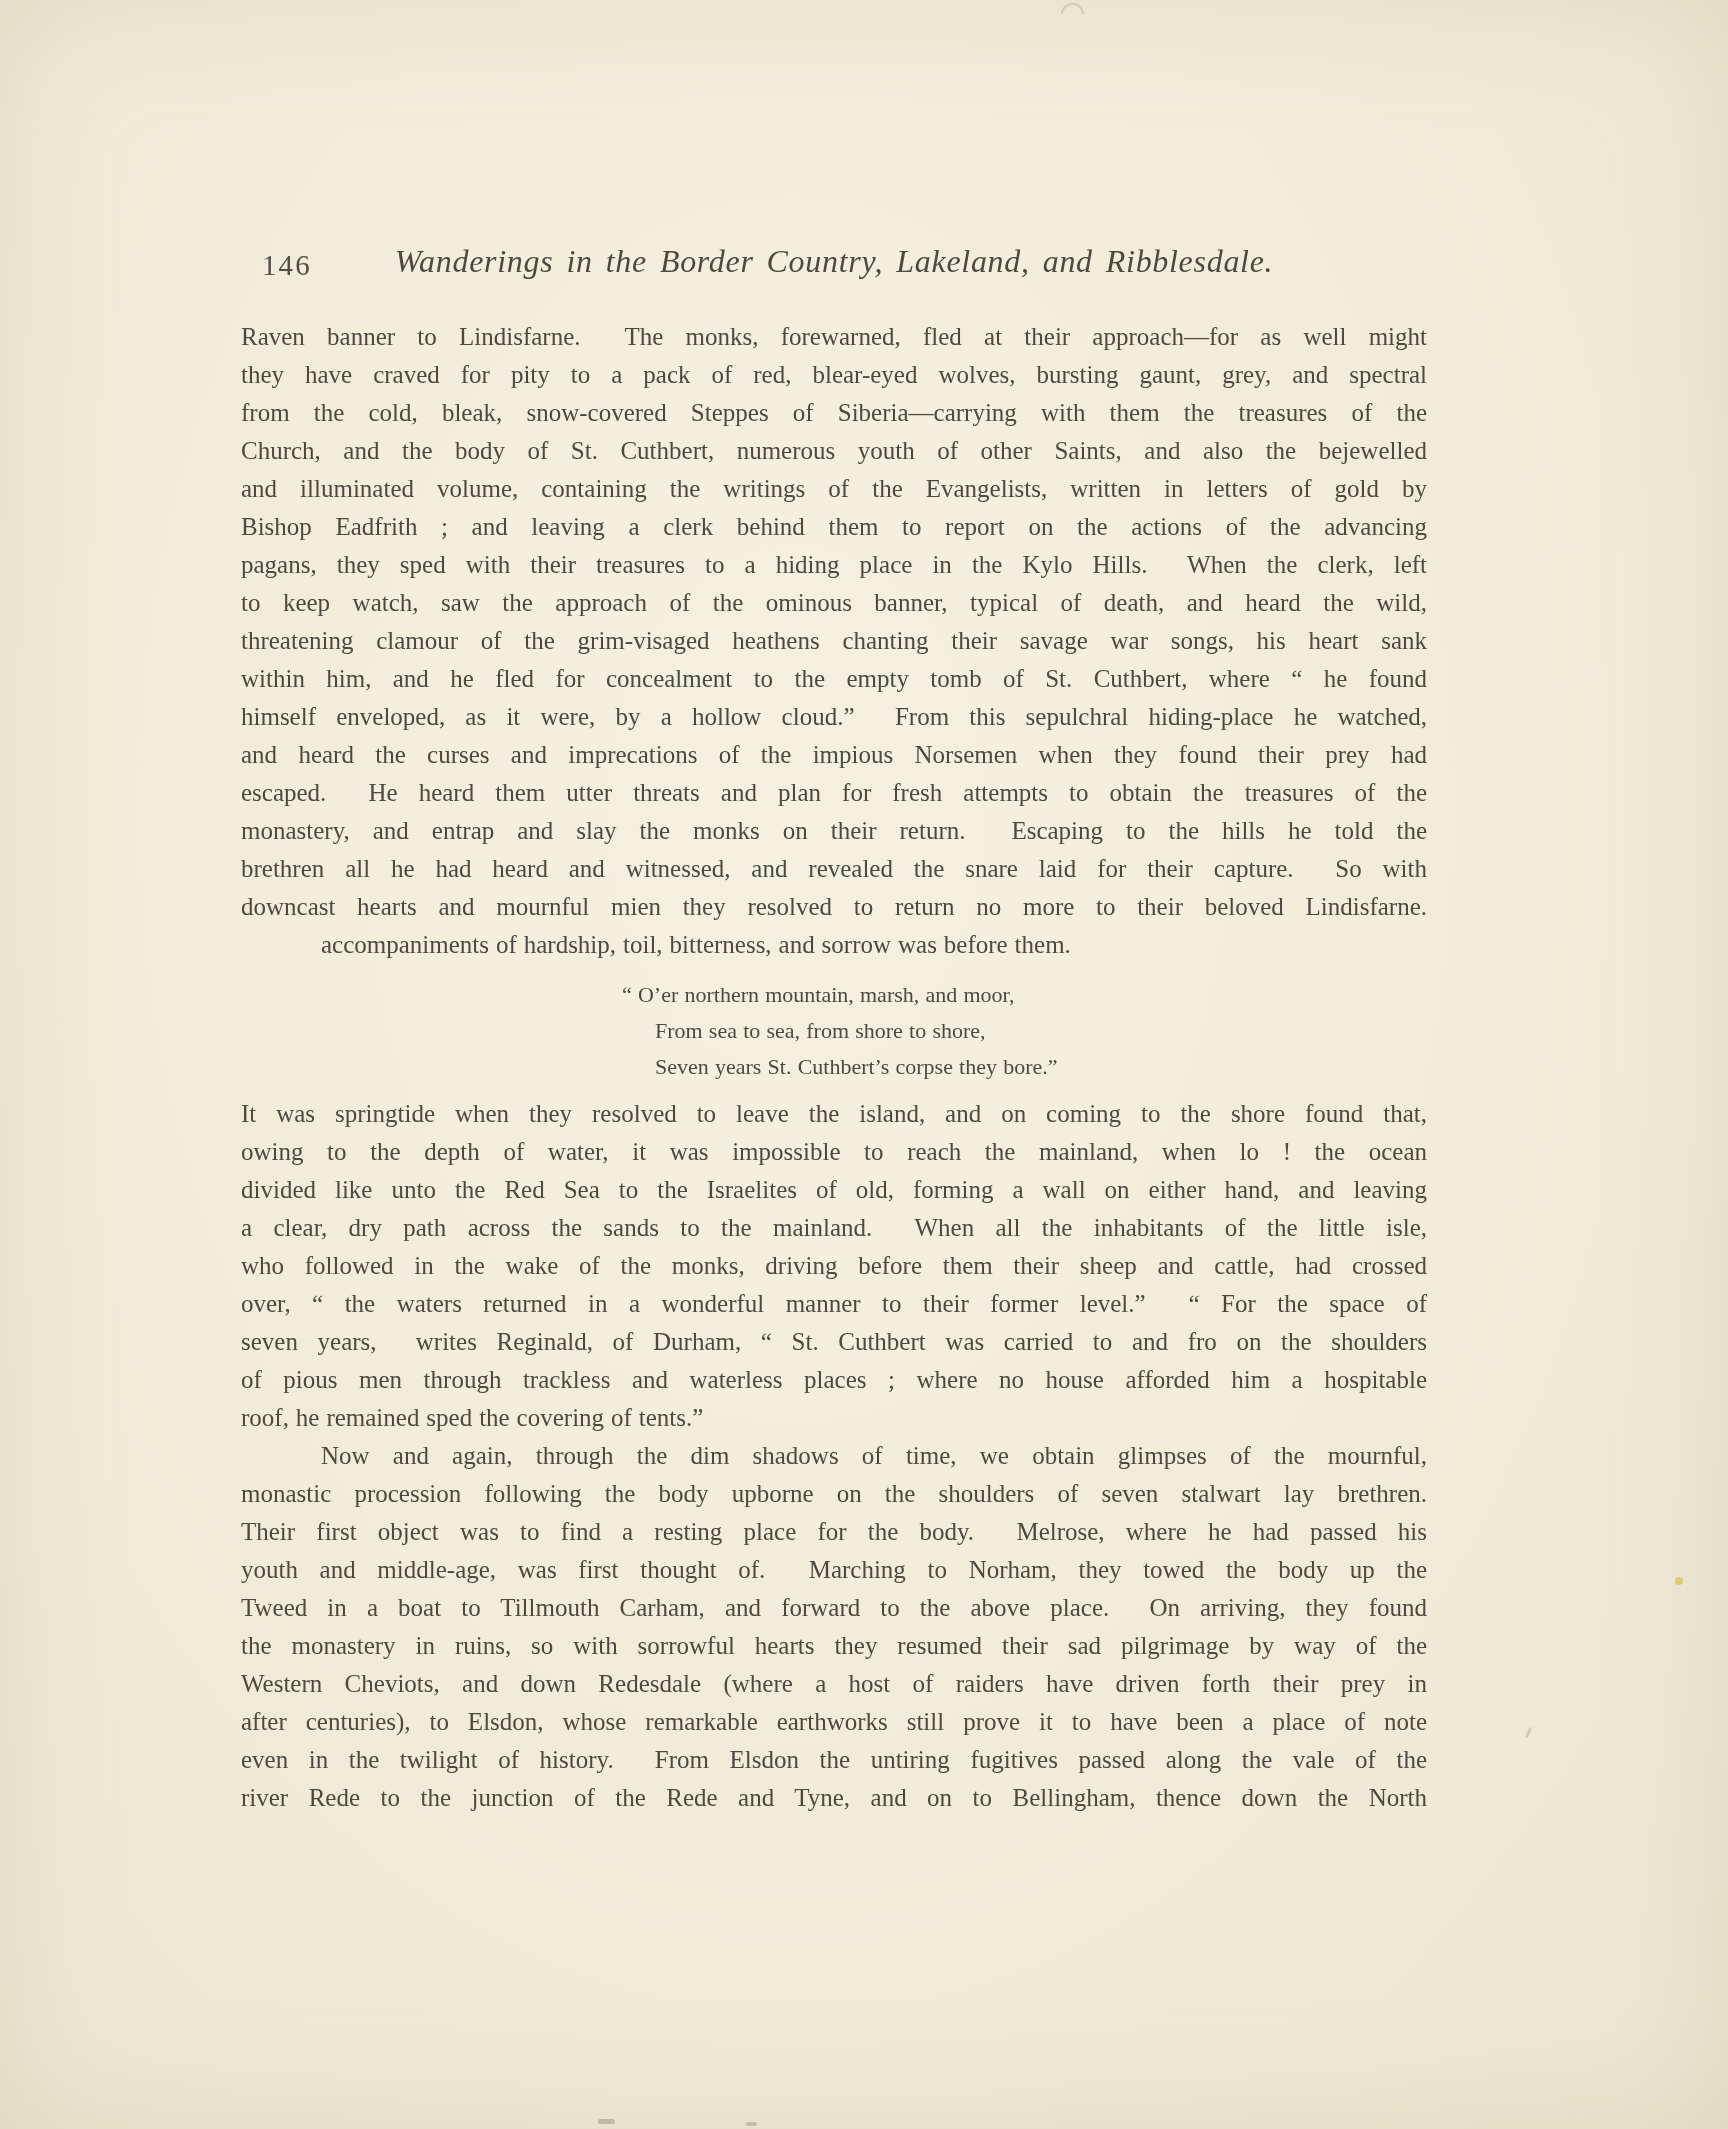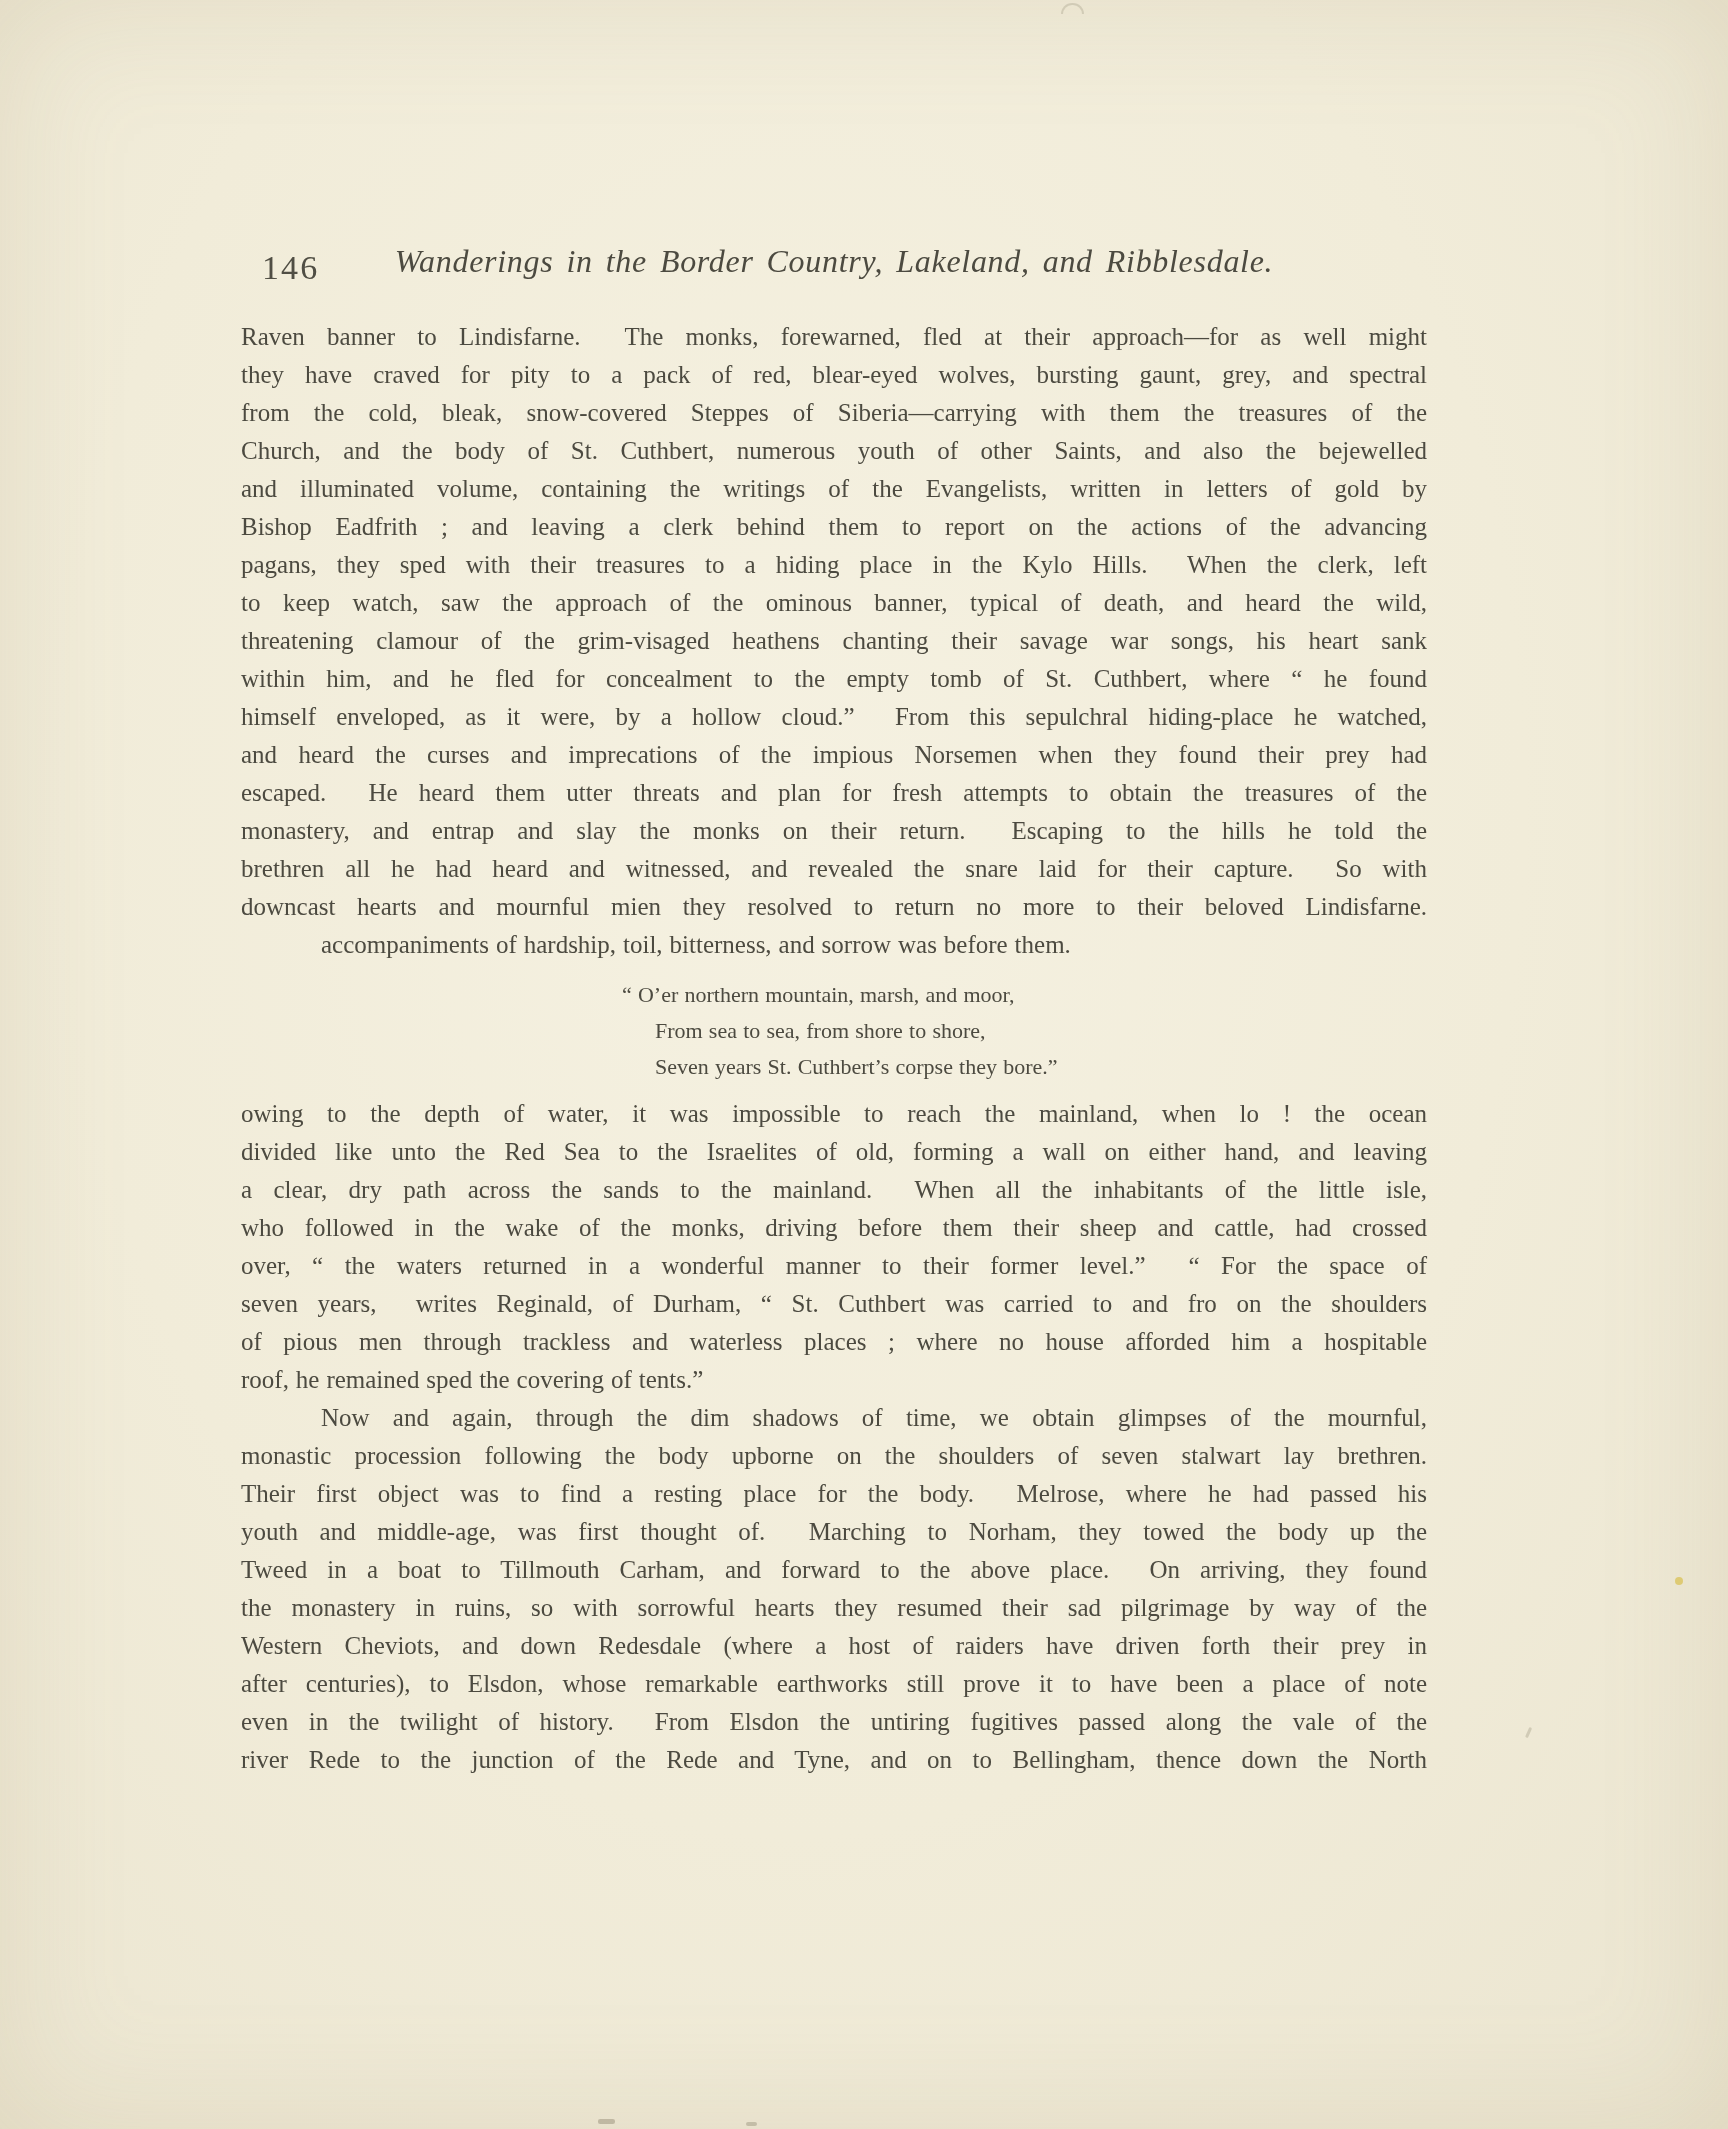--- a/index.html
+++ b/index.html
@@ -27,21 +27,21 @@
     position: absolute;
     left: 241px;
     top: 243px;
     width: 1186px;
     height: 44px;
   }
   .page-number {
     position: absolute;
     left: 21px;
     top: 5.7px;
-    font-size: 34px;
+    font-size: 29px;
     letter-spacing: 2.1px;
     color: #504e44;
   }
   .running-title {
     position: absolute;
     left: 0;
     right: 0;
     top: 0;
     text-align: center;
     font-style: italic;
@@ -161,20 +161,21 @@
       </div>
       <div class="paragraph indent">
         <div class="line ragged">accompaniments of hardship, toil, bitterness, and sorrow was before them.</div>
       </div>
       <div class="verse">
         <div class="line ragged">“ O’er northern mountain, marsh, and moor,</div>
         <div class="line ragged">From sea to sea, from shore to shore,</div>
         <div class="line ragged">Seven years St. Cuthbert’s corpse they bore.”</div>
       </div>
       <div class="paragraph">
+        <div class="line">It was springtide when they resolved to leave the island, and on coming to the shore found that,</div>
         <div class="line">owing to the depth of water, it was impossible to reach the mainland, when lo ! the ocean</div>
         <div class="line">divided like unto the Red Sea to the Israelites of old, forming a wall on either hand, and leaving</div>
         <div class="line">a clear, dry path across the sands to the mainland.  When all the inhabitants of the little isle,</div>
         <div class="line">who followed in the wake of the monks, driving before them their sheep and cattle, had crossed</div>
         <div class="line">over, “ the waters returned in a wonderful manner to their former level.”  “ For the space of</div>
         <div class="line">seven years,  writes Reginald, of Durham, “ St. Cuthbert was carried to and fro on the shoulders</div>
         <div class="line">of pious men through trackless and waterless places ; where no house afforded him a hospitable</div>
         <div class="line ragged">roof, he remained sped the covering of tents.”</div>
       </div>
       <div class="paragraph indent">

